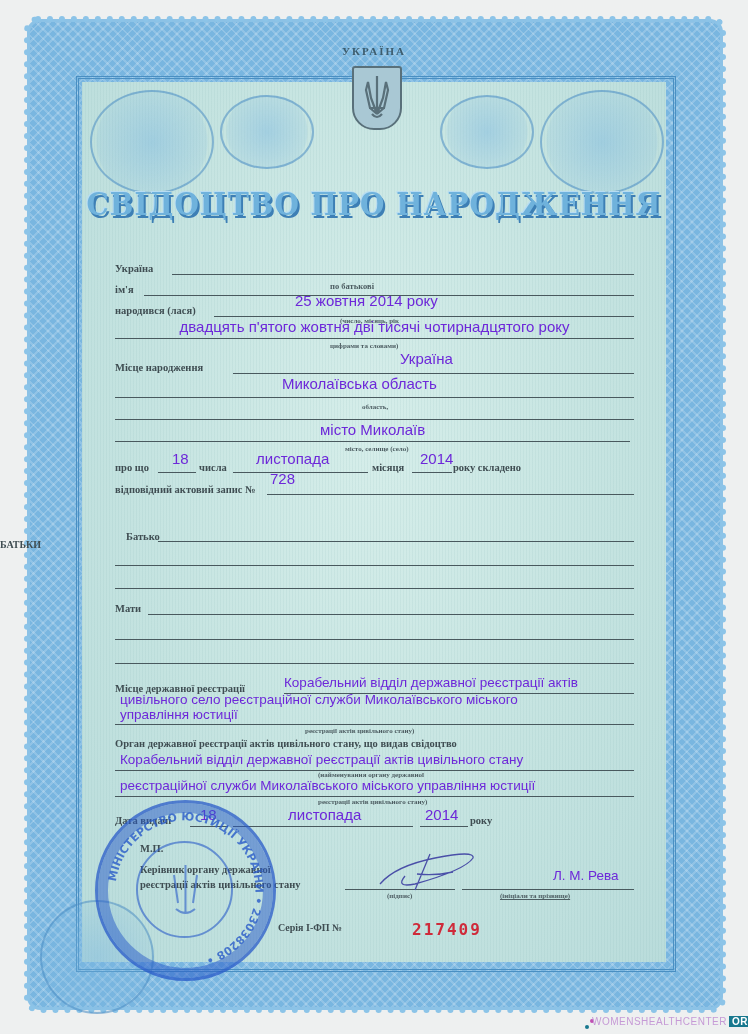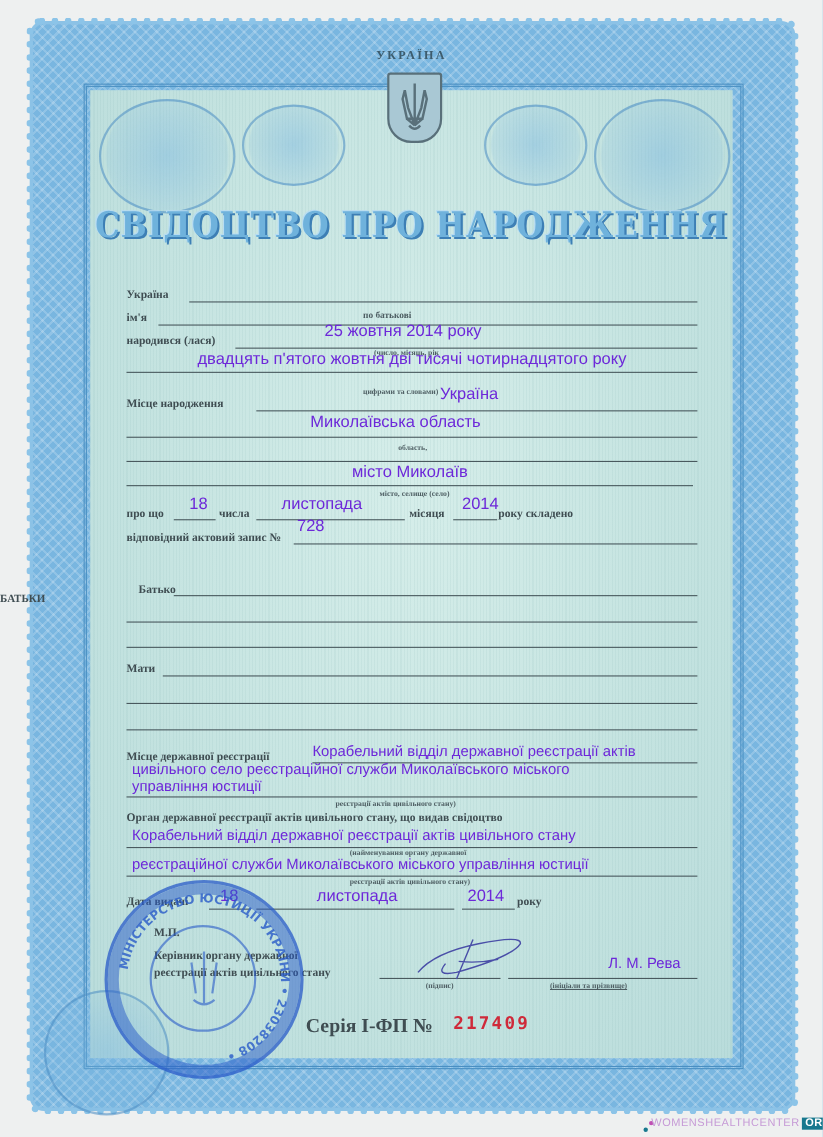--- a/index.html
+++ b/index.html
@@ -74,21 +74,21 @@
     position:absolute; height:0; border-top:1.3px solid #49595e;
   }
   .fill {
     position:absolute; font-family:"Liberation Sans", sans-serif;
     color:#6d28d9; font-size:15px; white-space:nowrap;
   }
   .fill.s13 { font-size:13.5px; }
   .center { text-align:center; }
 
   .series {
-    position:absolute; left:278px; top:922px; font-weight:bold; font-size:18px; color:#3f4d52;
+    position:absolute; left:278px; top:922px; font-weight:bold; font-size:10px; color:#3f4d52;
   }
   .series-num {
     position:absolute; left:412px; top:920px; font-family:"DejaVu Sans Mono", monospace;
     font-weight:bold; font-size:16px; color:#cf2a3a; letter-spacing:2px;
   }
   .stamp {
     position:absolute; left:95px; top:800px; width:175px; height:175px;
     border-radius:50%; border:3px solid rgba(40,90,200,0.75);
     box-shadow: inset 0 0 0 8px rgba(255,255,255,0.0), inset 0 0 0 10px rgba(40,90,200,0.5);
   }
@@ -137,21 +137,21 @@
 <div class="lbl" style="left:115px; top:284px;">ім'я</div>
 <div class="hint" style="left:330px; top:281px; font-size:8.5px;">по батькові</div>
 <div class="line" style="left:144px; top:295px; width:490px;"></div>
 
 <div class="lbl" style="left:115px; top:305px;">народився (лася)</div>
 <div class="fill" style="left:295px; top:292px;">25 жовтня 2014 року</div>
 <div class="line" style="left:214px; top:316px; width:420px;"></div>
 <div class="hint" style="left:340px; top:317px;">(число, місяць, рік</div>
 <div class="fill center" style="left:115px; width:519px; top:318px;">двадцять п'ятого жовтня дві тисячі чотирнадцятого року</div>
 <div class="line" style="left:115px; top:338px; width:519px;"></div>
-<div class="hint" style="left:330px; top:352px;">цифрами та словами)</div>
+<div class="hint" style="left:330px; top:342px;">цифрами та словами)</div>
 
 <div class="lbl" style="left:115px; top:362px;">Місце народження</div>
 <div class="fill" style="left:400px; top:350px;">Україна</div>
 <div class="line" style="left:233px; top:373px; width:401px;"></div>
 <div class="fill" style="left:282px; top:375px;">Миколаївська область</div>
 <div class="line" style="left:115px; top:397px; width:519px;"></div>
 <div class="hint" style="left:362px; top:403px;">область,</div>
 <div class="line" style="left:115px; top:419px; width:519px;"></div>
 <div class="fill" style="left:320px; top:421px;">місто Миколаїв</div>
 <div class="line" style="left:115px; top:441px; width:515px;"></div>

